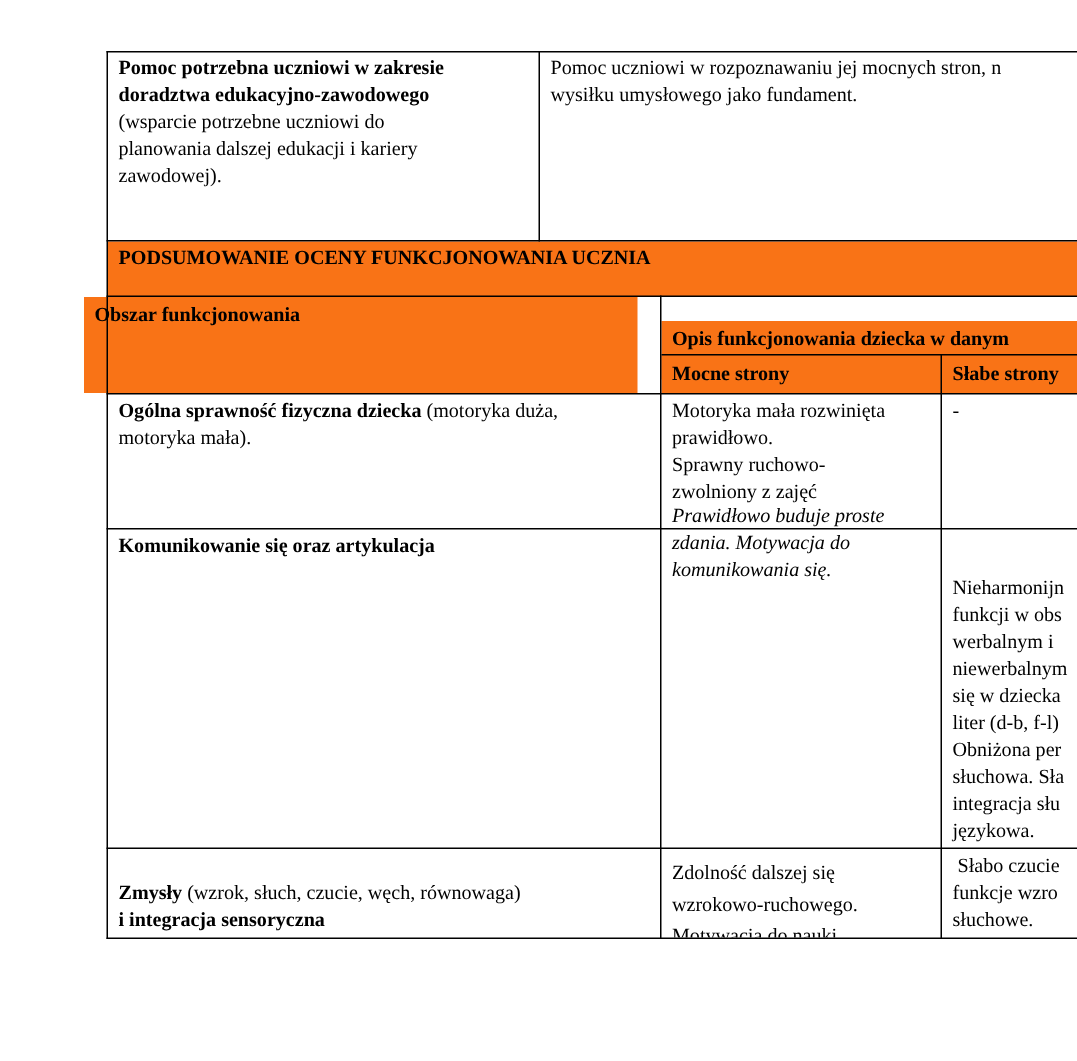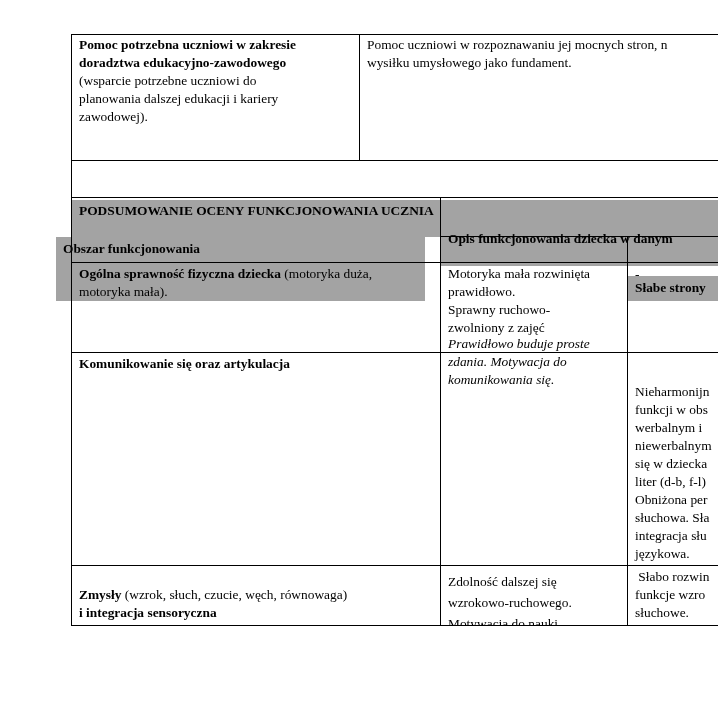--- a/index.html
+++ b/index.html
@@ -4,21 +4,21 @@
 <style>
   html, body { margin: 0; padding: 0; }
   body {
     width: 718px; height: 707px; background: #ffffff; position: relative; overflow: hidden;
     font-family: "Liberation Serif", "DejaVu Serif", serif; color: #000; font-size: 13.4px; line-height: 18px;
   }
   .doc { position: absolute; left: 0; top: 0; width: 718px; height: 707px; }
   .line-h { position: absolute; height: 1px; background: #000; }
   .line-v { position: absolute; width: 1px; background: #000; }
   .cell { position: absolute; box-sizing: border-box; padding: 0 7px; overflow: hidden; }
-  .gray { background: #a3a3a3; margin-top: 39px; }
+  .gray { background: #f97316; }
   b { font-weight: bold; }
   .t { white-space: nowrap; }
 </style>
 </head>
 <body>
 
 <div class="doc">
 
   <div class="cell" style="left:72px; top:35px; width:288px; height:126px; padding-top:1px;">
     <div class="t" style="font-weight:bold;">Pomoc potrzebna uczniowi w zakresie</div>
@@ -32,22 +32,25 @@
     <div class="t">wysiłku umysłowego jako fundament.</div>
   </div>
 
   <div class="cell gray" style="left:72px; top:161px; width:646px; height:37px; padding-top:2px;">
     <div class="t" style="font-weight:bold;">PODSUMOWANIE OCENY FUNKCJONOWANIA UCZNIA</div>
   </div>
 
   <div class="cell gray" style="left:56px; top:198px; width:369px; height:64px; padding-top:3px;">
     <div class="t" style="font-weight:bold;">Obszar funkcjonowania</div>
   </div>
-  <div class="cell gray" style="left:441px; top:188px; width:277px; height:39px; padding-top:3px;">
+  <div class="cell gray" style="left:441px; top:214px; width:277px; height:39px; padding-top:3px;">
     <div class="t" style="font-weight:bold;">Opis funkcjonowania dziecka w danym</div>
+  </div>
+  <div class="cell gray" style="left:441px; top:237px; width:187px; height:25px; padding-top:3px;">
+    <div class="t" style="font-weight:bold;">Mocne strony</div>
   </div>
   <div class="cell gray" style="left:628px; top:237px; width:90px; height:25px; padding-top:3px;">
     <div class="t" style="font-weight:bold;">Słabe strony</div>
   </div>
 
   <div class="cell" style="left:72px; top:263px; width:369px; height:89px; padding-top:2px;">
     <div class="t"><b>Ogólna sprawność fizyczna dziecka</b><span> (motoryka duża,</span></div>
     <div class="t">motoryka mała).</div>
   </div>
   <div class="cell" style="left:441px; top:263px; width:187px; height:89px; padding-top:2px;">
@@ -84,21 +87,21 @@
   <div class="cell" style="left:72px; top:584px; width:369px; height:59px; padding-top:2px;">
     <div class="t"><b>Zmysły</b><span> (wzrok, słuch, czucie, węch, równowaga)</span></div>
     <div class="t" style="font-weight:bold;">i integracja sensoryczna</div>
   </div>
   <div class="cell" style="left:441px; top:566px; width:187px; height:59px; padding-top:5px;">
     <div class="t" style="line-height:21px;">Zdolność dalszej się</div>
     <div class="t" style="line-height:21px;">wzrokowo-ruchowego.</div>
     <div class="t" style="line-height:21px;">Motywacja do nauki</div>
   </div>
   <div class="cell" style="left:628px; top:566px; width:90px; height:59px; padding-top:2px;">
-    <div class="t" style="white-space:pre;"> Słabo rozwin</div>
+    <div class="t" style="white-space:pre;"> Słabo czucie</div>
     <div class="t">funkcje wzro</div>
     <div class="t">słuchowe.</div>
   </div>
 
   <div class="line-h" style="left:71px; top:34px; width:647px;"></div>
   <div class="line-h" style="left:71px; top:160px; width:647px;"></div>
   <div class="line-h" style="left:71px; top:197px; width:647px;"></div>
   <div class="line-h" style="left:441px; top:236px; width:277px;"></div>
   <div class="line-h" style="left:71px; top:262px; width:647px;"></div>
   <div class="line-h" style="left:71px; top:352px; width:647px;"></div>

